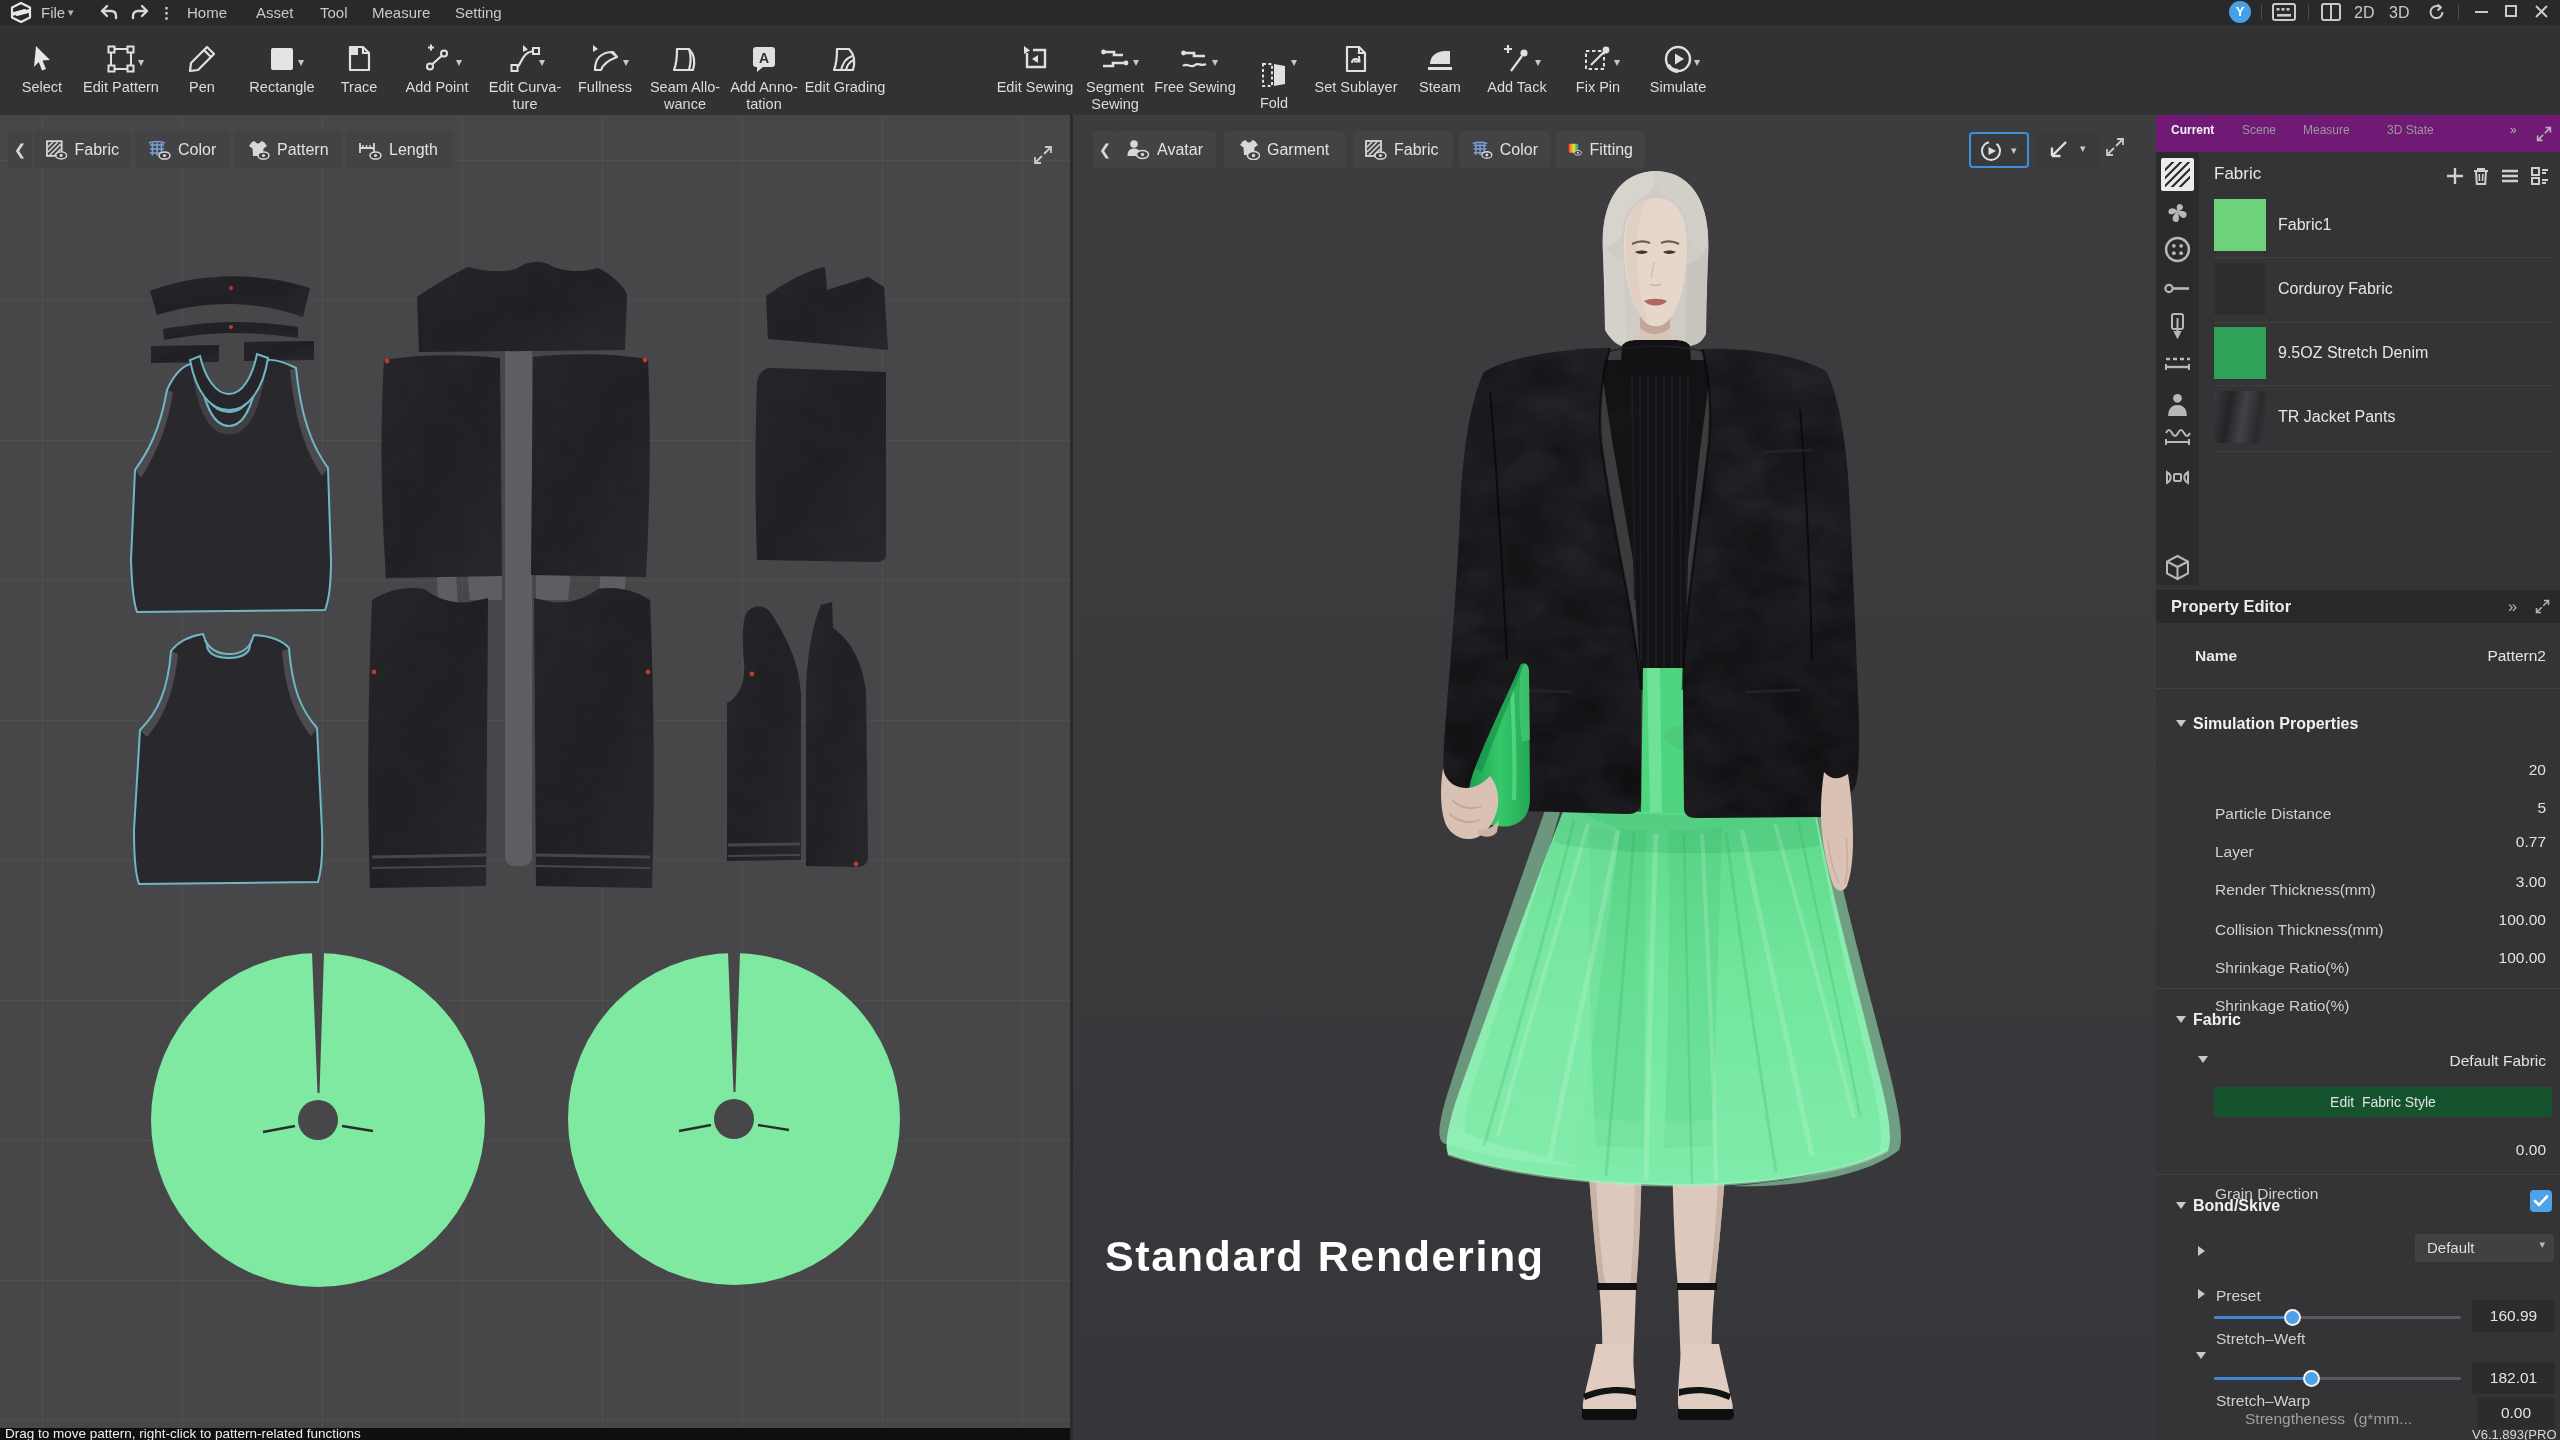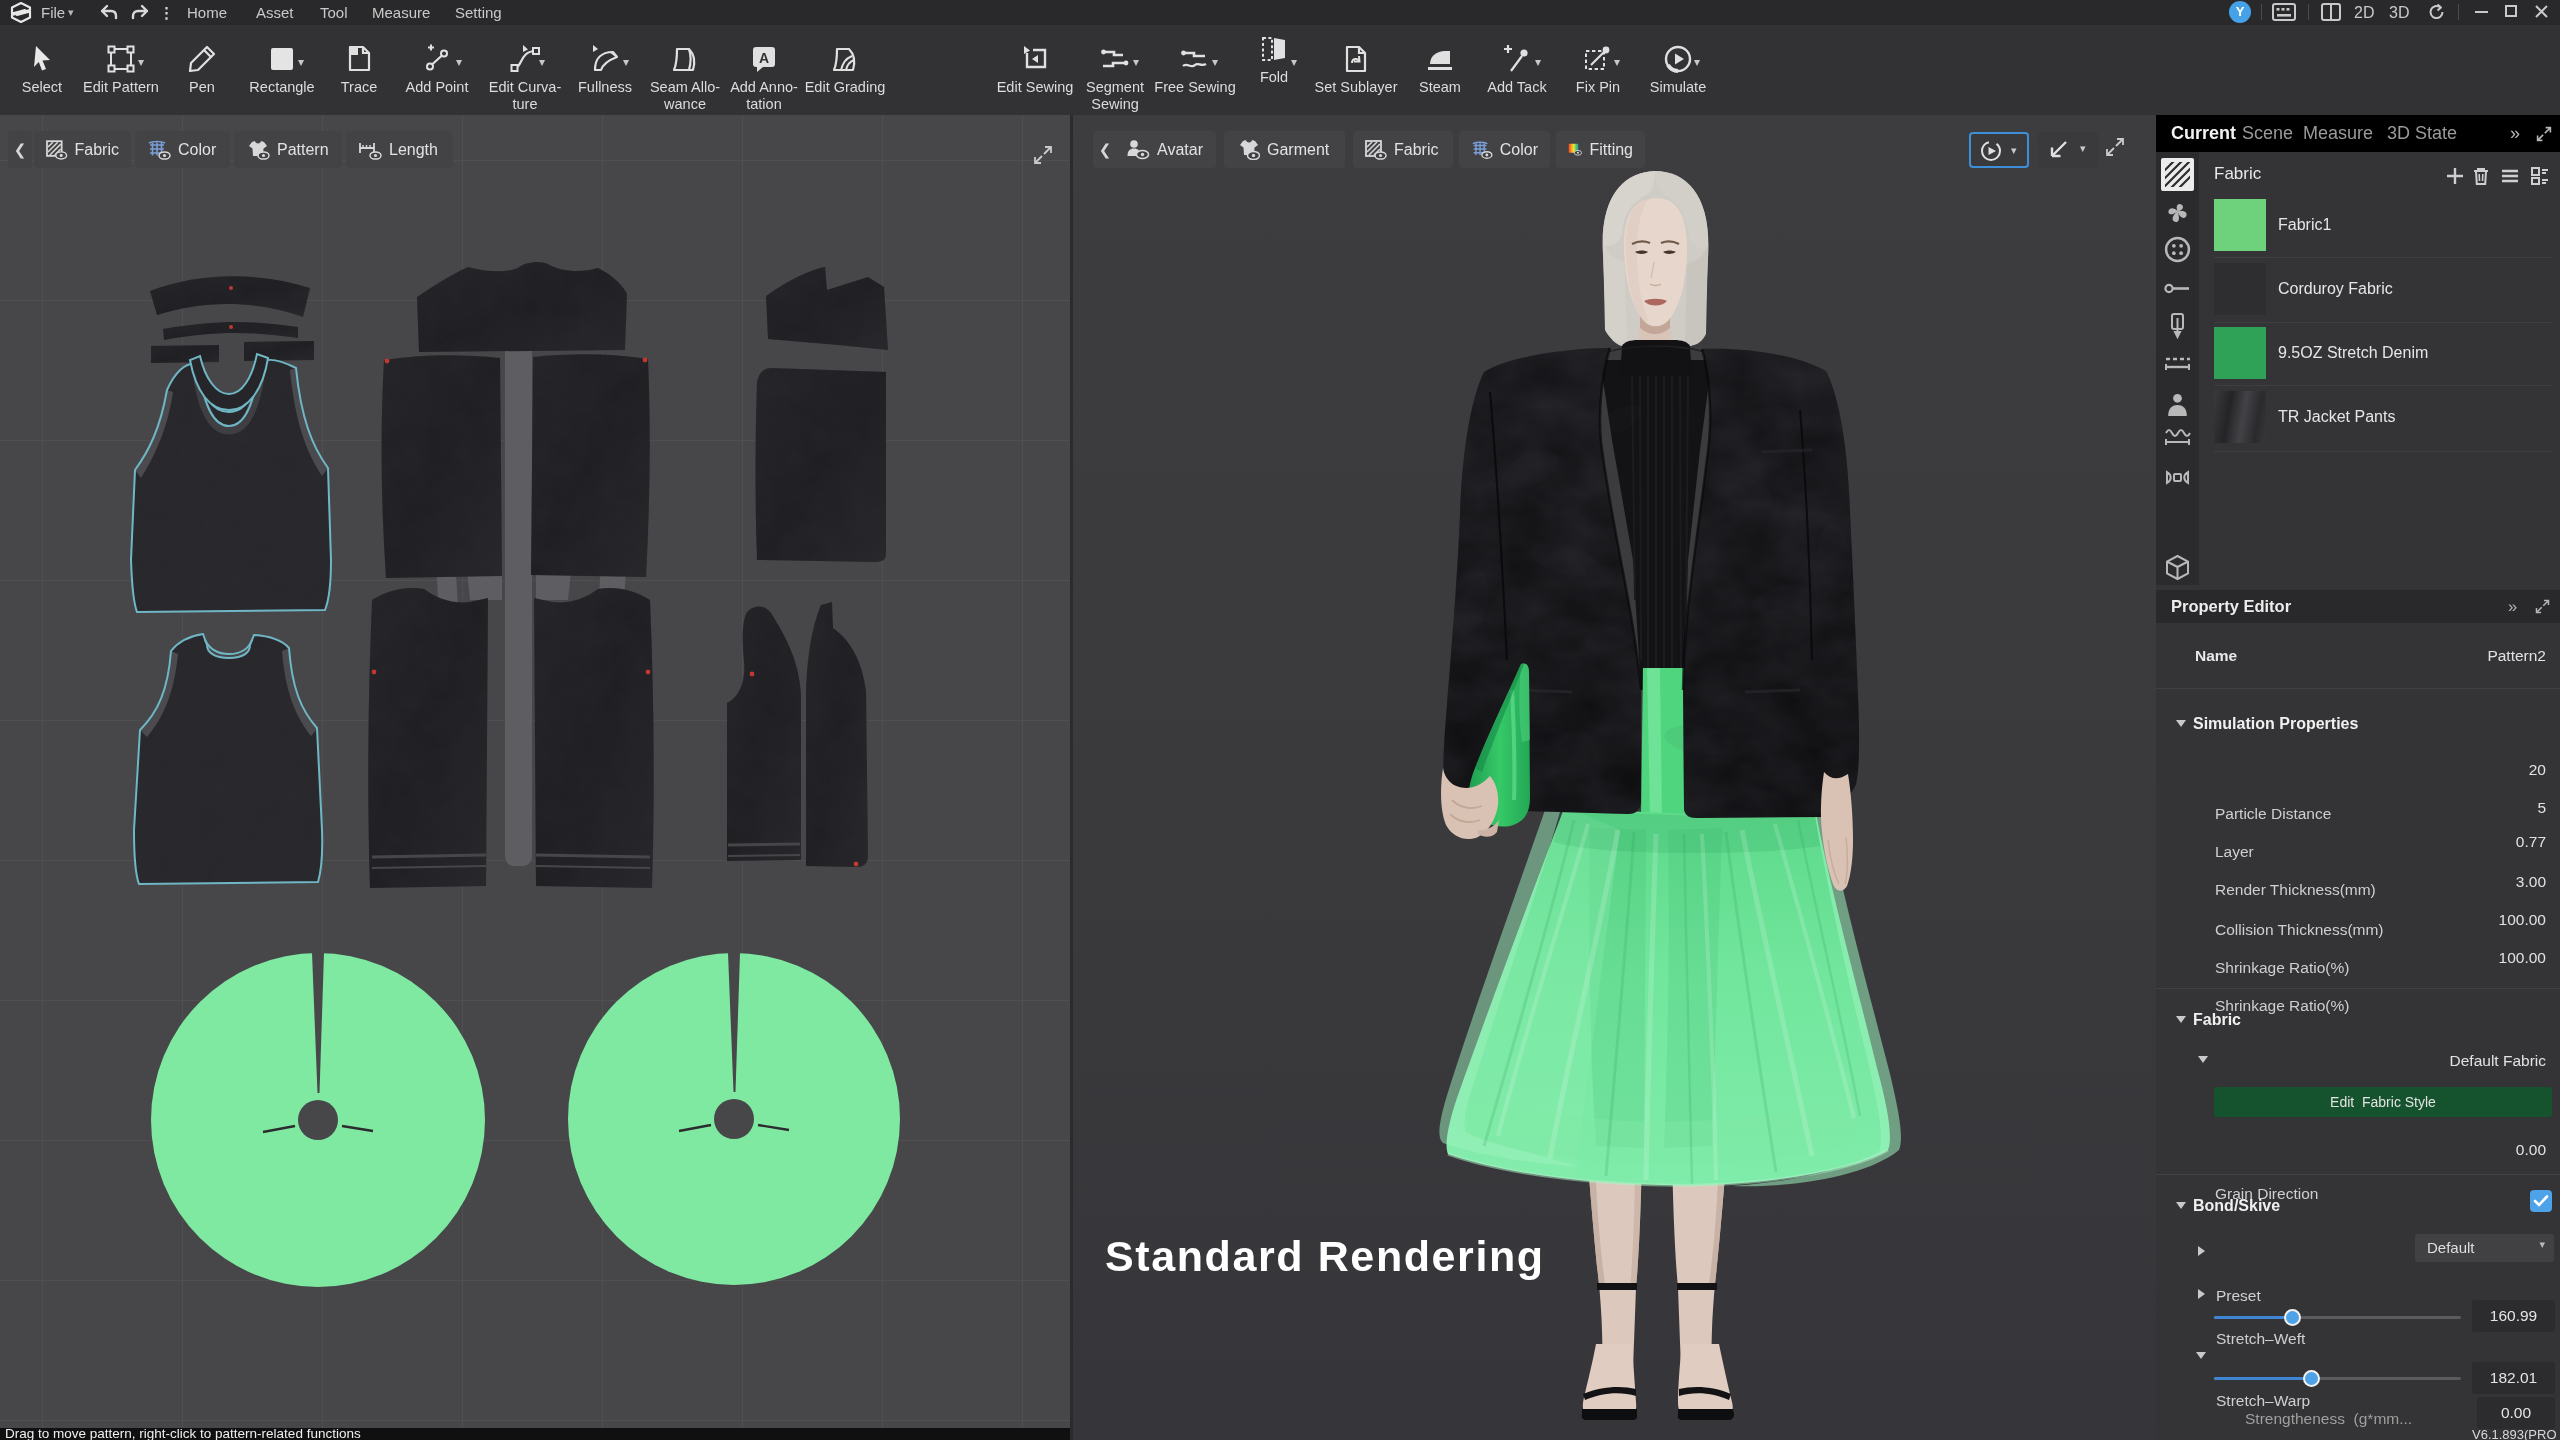--- a/index.html
+++ b/index.html
@@ -24,21 +24,21 @@
   
   #pane3d { left:1073px; top:115px; width:1083px; height:1325px;
     background:linear-gradient(to bottom,#3d3d40 0%, #3a3a3d 55%, #36363a 100%); overflow:hidden; }
   #divider { left:1070px; top:115px; width:3px; height:1325px; background:#2b2b2d; }
   .tabbtn { position:absolute; top:16px; height:37px; background:#434346; border-radius:4px;
     color:#e2e2e2; font-size:16px; display:flex; align-items:center; padding:0 12px; gap:7px; }
   .backbtn { position:absolute; top:16px; width:24px; height:37px; background:#434346; border-radius:4px;
     color:#d5d5d5; font-size:15px; display:flex; align-items:center; justify-content:center; }
   #stdrender { left:1105px; top:1232px; color:#ffffff; font-size:43px; font-weight:bold; letter-spacing:1.6px; }
   
-  #rtabs { left:2156px; top:115px; width:404px; height:37px; background:#000000; color:#9a9a9a; font-size:18px; }
+  #rtabs { left:2156px; top:115px; width:404px; height:37px; background:#701a75; color:#9a9a9a; font-size:12px; }
   #rpanel { left:2156px; top:152px; width:404px; height:1288px; background:#343437; }
   #iconstrip { left:0px; top:0px; width:43px; height:433px; background:#2b2b2d; }
   .stripicon { position:absolute; left:8px; width:27px; height:27px; display:flex; align-items:center; justify-content:center; }
   #fabhead { position:absolute; left:43px; top:0; width:361px; height:48px; color:#e8e8e8; font-size:17px; }
   .swrow { position:absolute; left:58px; width:340px; height:64px; }
   .sw { position:absolute; left:0; top:5px; width:52px; height:52px; }
   .swname { position:absolute; left:64px; top:0; height:62px; display:flex; align-items:center; color:#e6e6e6; font-size:16px; }
   .sep { position:absolute; left:58px; width:338px; height:1px; background:#3f3f42; }
   #propbar { position:absolute; left:0; top:438px; width:404px; height:33px; background:#29292b; color:#ececec;
     font-size:16.5px; font-weight:bold; line-height:33px; }
@@ -204,21 +204,21 @@
       Segment<br>Sewing</div>
     <span class="tchev" style="left:1133px">▾</span>
     <div class="tool" style="left:1135px;top:18px;width:120px">
       <svg width="32" height="32" viewBox="0 0 32 32">
           <path d="M4 10 L15 10 L15 13 L26 13" fill="none" stroke="#e0e0e0" stroke-width="2.6"></path>
           <path d="M4 23 C8 19 12 26 16 22 C19 19 22 24 27 21" fill="none" stroke="#e0e0e0" stroke-width="2.4"></path>
           <circle cx="4.5" cy="10" r="2.4" fill="#e0e0e0"></circle>
         </svg>
       Free Sewing</div>
     <span class="tchev" style="left:1212px">▾</span>
-    <div class="tool" style="left:1214px;top:8px;width:120px">
+    <div class="tool" style="left:1214px;top:34px;width:120px">
       <svg width="32" height="32" viewBox="0 0 32 32">
           <rect x="5" y="5" width="9" height="22" fill="none" stroke="#e0e0e0" stroke-width="2" stroke-dasharray="3 2.4"></rect>
           <path d="M16 5 L27 7 L27 25 L16 27 Z" fill="#e0e0e0"></path>
         </svg>
       Fold</div>
     <span class="tchev" style="left:1291px">▾</span>
     <div class="tool" style="left:1296px;top:18px;width:120px">
       <svg width="32" height="32" viewBox="0 0 32 32">
           <path d="M7 4 L19 4 L25 10 L25 28 L7 28 Z" fill="none" stroke="#e0e0e0" stroke-width="2.2" stroke-linejoin="round"></path>
           <path d="M19 4 L19 10 L25 10" fill="none" stroke="#e0e0e0" stroke-width="2.2"></path>

